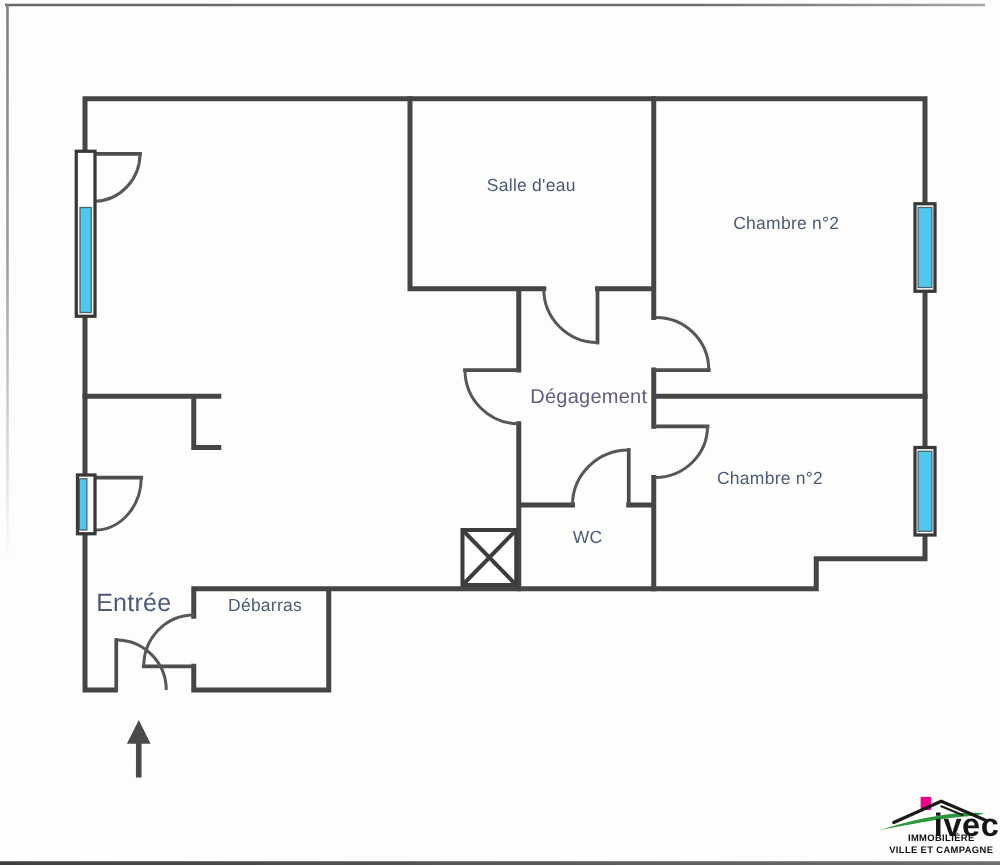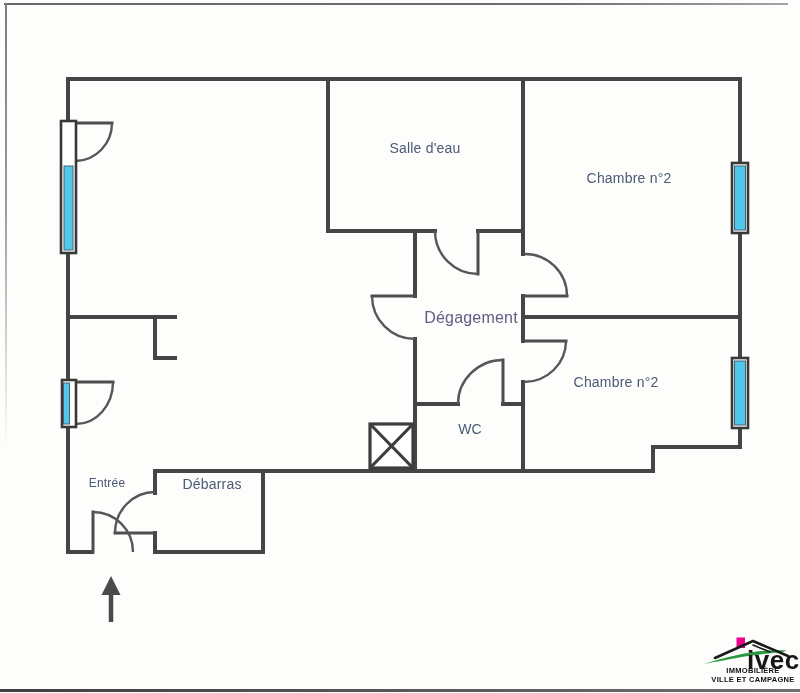--- a/index.html
+++ b/index.html
@@ -13,21 +13,21 @@
   #border-left{left:5px;top:3px;width:2px;height:445px;
     background:linear-gradient(to bottom,#7d7d7d 0%,#9a9a9a 45%,rgba(160,160,160,0) 100%);}
   #border-bottom{left:0;top:689px;width:800px;height:3px;
     background:linear-gradient(to right,#3f3f3f 0%,#5a5a5a 55%,#6f6f6f 100%);}
   svg{position:absolute;left:0;top:0;}
   .room-label{
     position:absolute;transform:translate(-50%,-50%);
     color:#4b5a76;font-size:14px;letter-spacing:.2px;white-space:nowrap;
   }
   .room-label.small{font-size:16px;color:#655a80;}
-  .room-label.mid{font-size:12px;}
+  .room-label.mid{font-size:20px;}
   #logo-brand{
     position:absolute;left:747px;top:647px;color:#161616;
     font-size:26px;font-weight:bold;letter-spacing:.5px;line-height:1;
   }
   .logo-caption{
     position:absolute;left:700px;width:106px;text-align:center;color:#101010;
     font-weight:bold;font-size:7.5px;letter-spacing:.3px;white-space:nowrap;line-height:1;
   }
   #logo-caption1{top:667px;}
   #logo-caption2{top:676px;}

